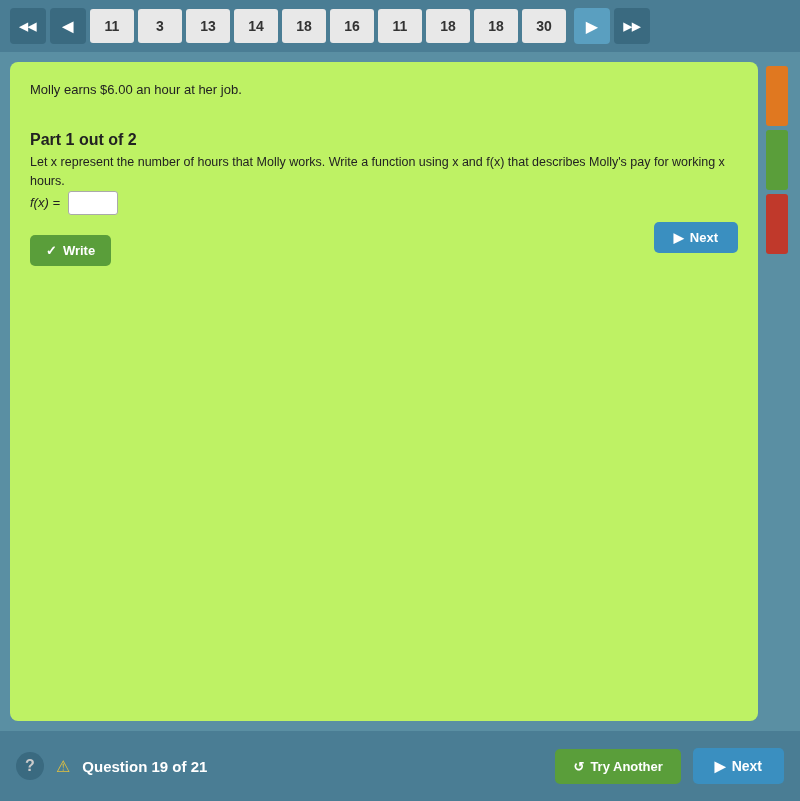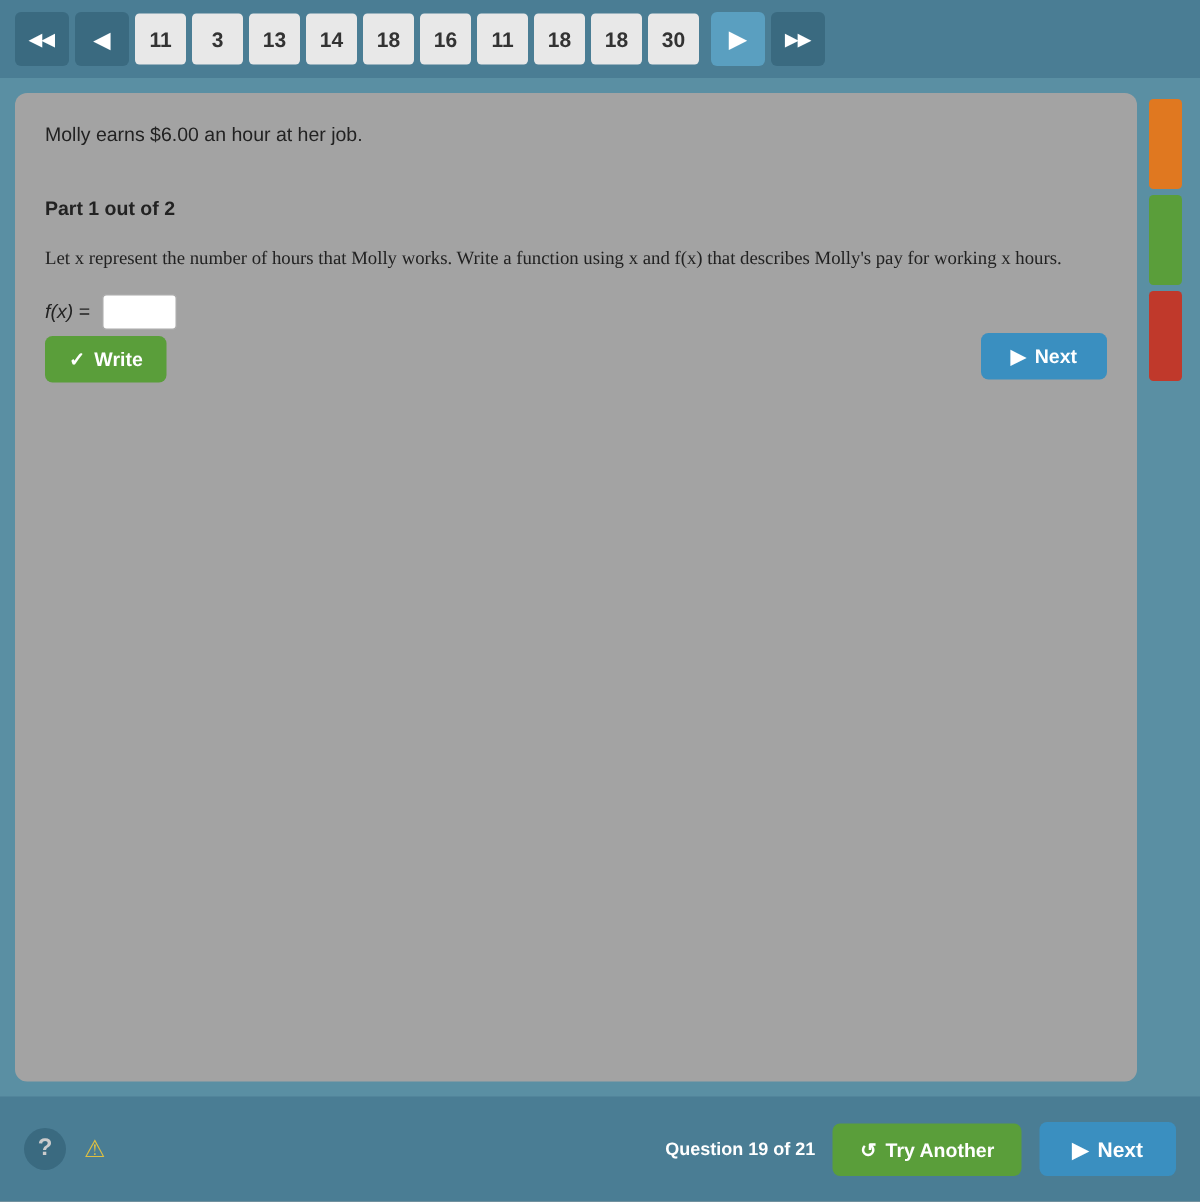--- a/index.html
+++ b/index.html
@@ -35,21 +35,21 @@
       justify-content: center;
       font-size: 14px;
       font-weight: bold;
     }
 
     .page-num-btn {
       background: #e8e8e8;
       border: none;
       border-radius: 3px;
       color: #333;
-      width: 34px;
+      width: 44px;
       height: 34px;
       cursor: pointer;
       font-size: 14px;
       font-weight: bold;
       display: flex;
       align-items: center;
       justify-content: center;
     }
 
     .nav-arrow-right {
@@ -70,54 +70,52 @@
     
     .main-area {
       display: flex;
       padding: 10px 10px 10px 10px;
       gap: 8px;
       height: calc(801px - 52px - 70px);
     }
 
     
     .question-card {
-      background: #a3a3a3;
+      background: #bef264;
       border-radius: 8px;
       padding: 20px;
       flex: 1;
       position: relative;
       min-height: 480px;
     }
 
     .question-intro {
       font-size: 13px;
       color: #222;
       margin-bottom: 16px;
     }
 
     .part-label {
-      font-size: 13px;
+      font-size: 16px;
       color: #222;
       font-weight: bold;
-      margin-bottom: 17px;
+      margin-bottom: 4px;
     }
 
     .question-text {
       font-size: 12.5px;
       color: #222;
       line-height: 1.5;
-      margin-bottom: 14px;
-      font-family: Liberation Serif, serif;
     }
 
     .function-row {
       display: flex;
       align-items: center;
       gap: 8px;
-      margin-bottom: 4px;
+      margin-bottom: 20px;
     }
 
     .function-label {
       font-size: 13px;
       color: #222;
       font-style: italic;
     }
 
     .function-input {
       width: 50px;
@@ -215,23 +213,23 @@
     .warning-icon {
       color: #e0c040;
       font-size: 16px;
       cursor: pointer;
       background: none;
       border: none;
     }
 
     .question-counter {
       flex: 1;
-      text-align: right;
-      color: white;
-      font-size: 12px;
+      text-align: left;
+      color: white;
+      font-size: 15px;
       font-weight: bold;
     }
 
     .btn-try-another {
       background: #5a9e3a;
       color: white;
       border: none;
       border-radius: 5px;
       padding: 10px 18px;
       font-size: 13px;

